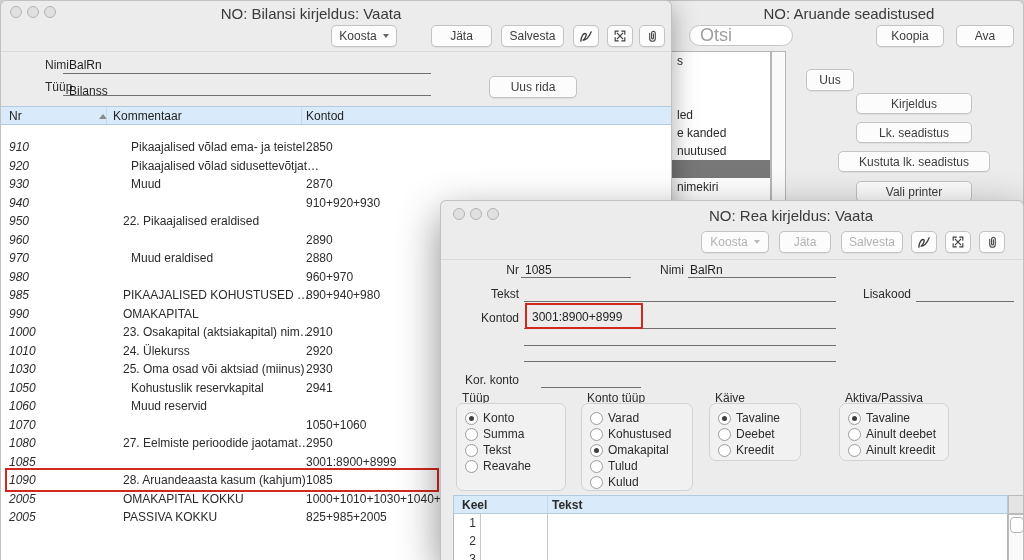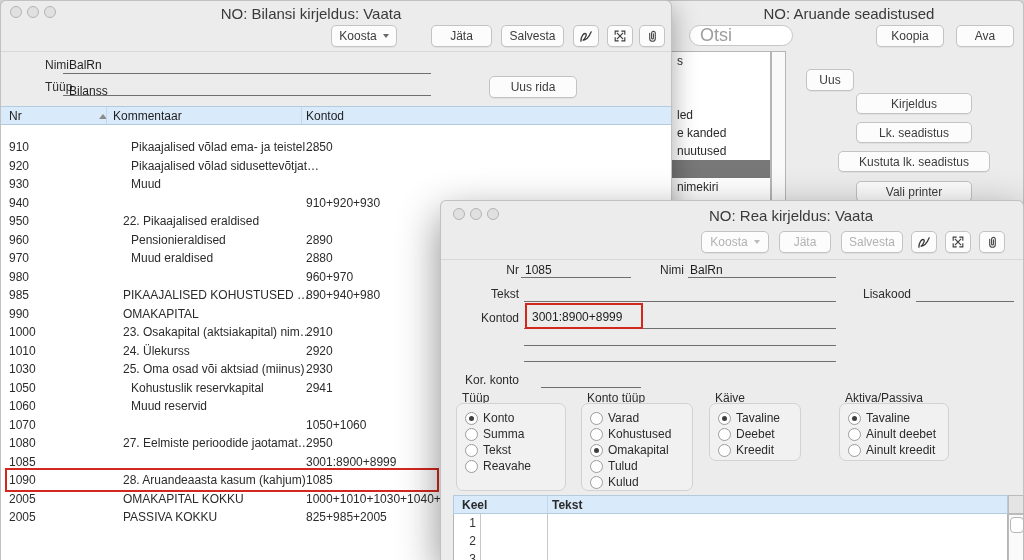--- a/index.html
+++ b/index.html
@@ -31,21 +31,21 @@
   .lw-salvesta{left:500px;top:24px;width:63px;}
   .lw-pen{left:572px;top:24px;} .lw-expand{left:606px;top:24px;} .lw-clip{left:638px;top:24px;}
   .lw-uusrida{left:488px;top:75px;width:88px;}
   .lw-thead{position:absolute;top:105px;left:0;width:670px;height:19px;background:#d9ebfa;border-top:1px solid #b3cbdf;border-bottom:1px solid #b3cbdf;box-sizing:border-box;}
   .th{position:absolute;top:2px;color:#222;}
   .thsep{position:absolute;top:0;bottom:0;width:1px;background:#c3d8ea;}
   .sortcaret{position:absolute;left:98px;top:7px;width:0;height:0;border-left:4px solid transparent;border-right:4px solid transparent;border-bottom:5px solid #8a8a8a;}
   .lw-tbody{position:absolute;top:124px;left:0;width:670px;bottom:1px;background:#fff;overflow:hidden;padding-top:13px;box-sizing:border-box;}
   .trow{position:relative;height:18.5px;line-height:18.5px;}
   .cell{position:absolute;top:0;white-space:nowrap;overflow:hidden;text-overflow:ellipsis;}
-  .c-nr{left:8px;width:88px;}
+  .c-nr{left:8px;width:88px;font-style:italic;}
   .c-kom{left:112px;width:190px;}
   .ind1{padding-left:10px;} .ind2{padding-left:18px;}
   .c-kon{left:305px;width:350px;}
   .lw-hl{left:4px;top:467px;width:434px;height:24px;}
 
   
   .rw-title{left:168px;width:240px;top:4px;text-align:center;}
   .search{position:absolute;left:128px;top:24px;width:104px;height:21px;border-radius:11px;border:1px solid #c6c6c6;background:#fff;
           padding:0 10px;box-sizing:border-box;font-family:"Liberation Sans",sans-serif;font-size:18px;color:#333;outline:none;}
   .search::placeholder{color:#9e9e9e;}
@@ -190,34 +190,34 @@
           <div class="cell c-kon">2850</div>
         </div>
         <div class="trow">
           <div class="cell c-nr">920</div>
           <div class="cell c-kom ind2">Pikaajalised võlad sidusettevõtjatele</div>
           <div class="cell c-kon"></div>
         </div>
         <div class="trow">
           <div class="cell c-nr">930</div>
           <div class="cell c-kom ind2">Muud</div>
+          <div class="cell c-kon">2870</div>
         </div>
         <div class="trow">
           <div class="cell c-nr">940</div>
           <div class="cell c-kom ind1"></div>
           <div class="cell c-kon">910+920+930</div>
         </div>
         <div class="trow">
           <div class="cell c-nr">950</div>
           <div class="cell c-kom ind1">22. Pikaajalised eraldised</div>
           <div class="cell c-kon"></div>
         </div>
         <div class="trow">
           <div class="cell c-nr">960</div>
-          <div class="cell c-kom ind2">Pensionieraldised</div>
           <div class="cell c-kon">2890</div>
         </div>
         <div class="trow">
           <div class="cell c-nr">970</div>
           <div class="cell c-kom ind2">Muud eraldised</div>
           <div class="cell c-kon">2880</div>
         </div>
         <div class="trow">
           <div class="cell c-nr">980</div>
           <div class="cell c-kom ind1"></div>

